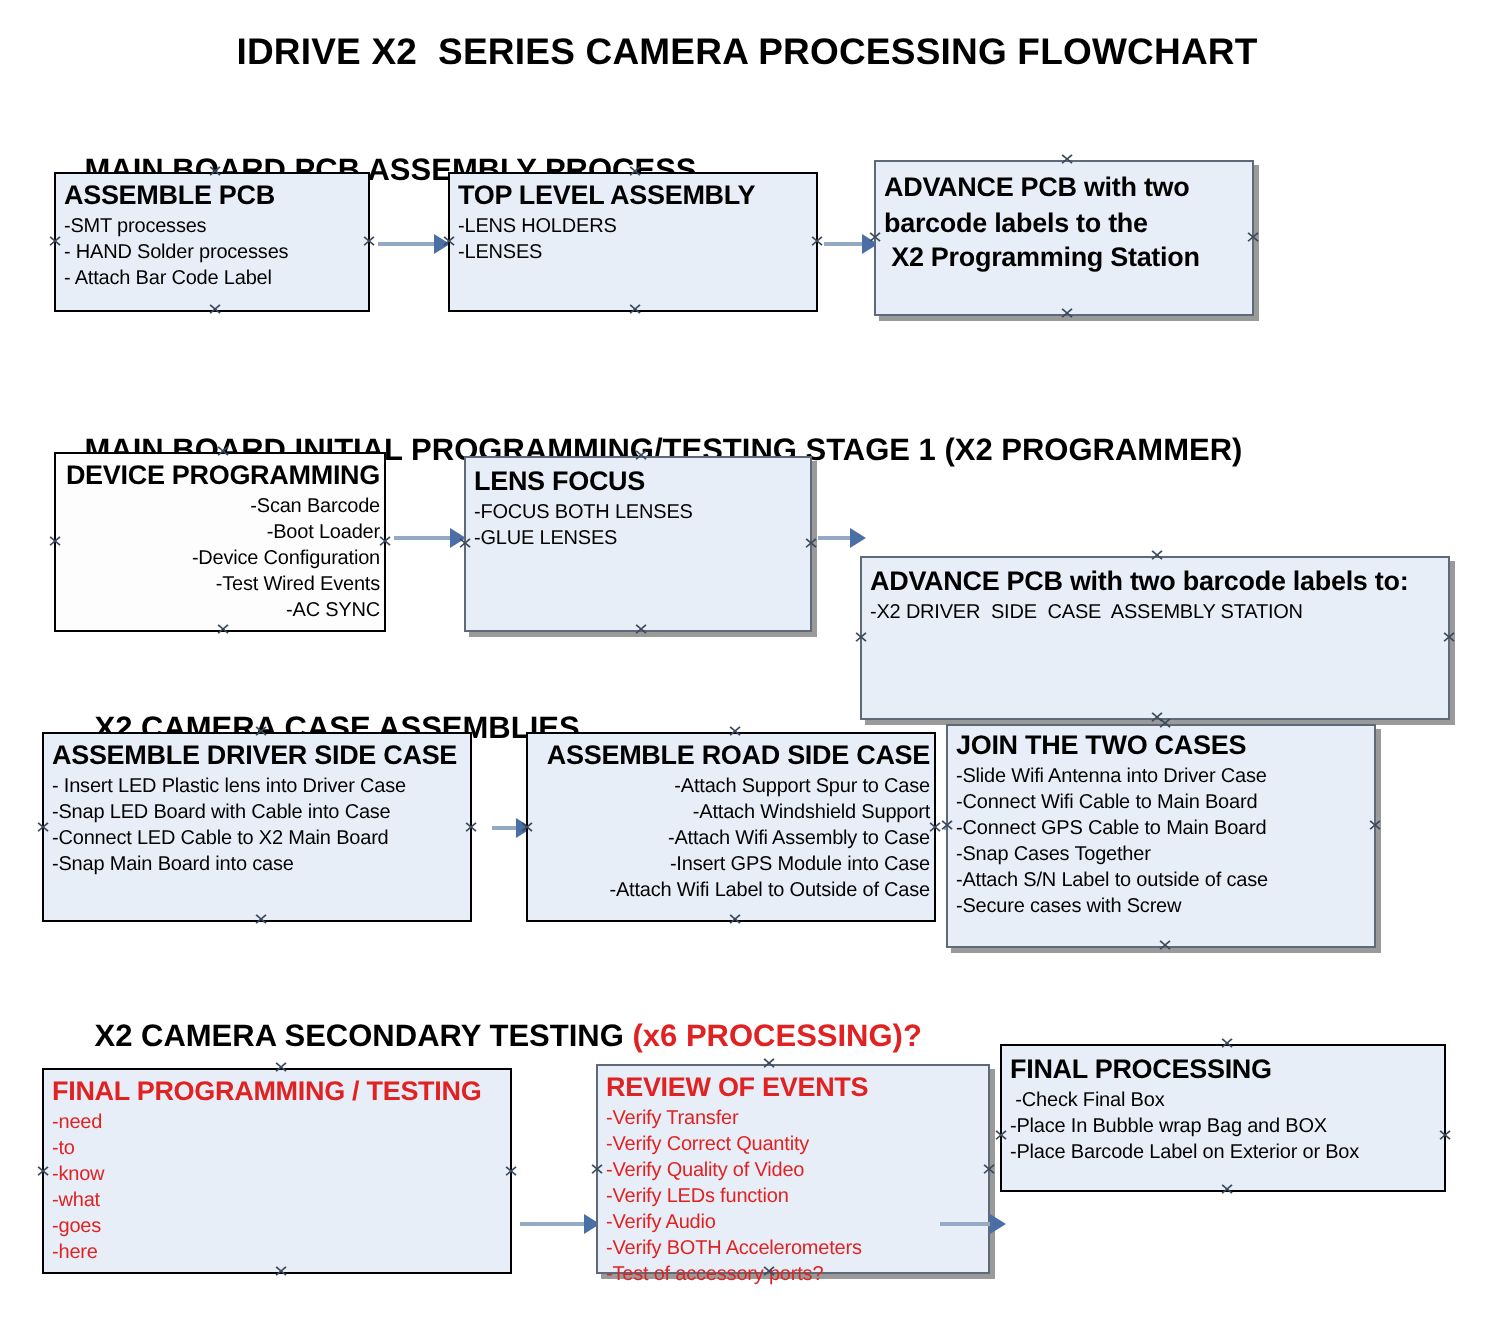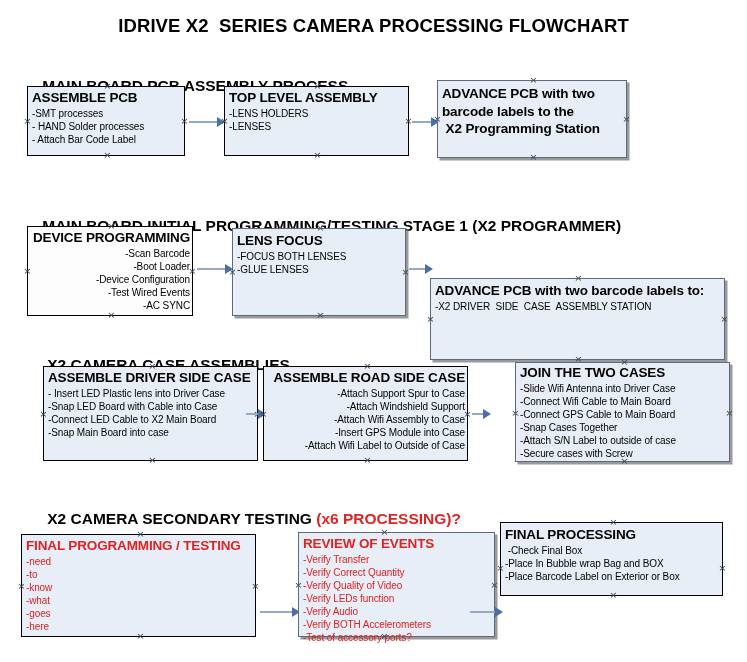--- a/index.html
+++ b/index.html
@@ -170,21 +170,21 @@
     <span class="xh" style="left:143px;top:-5px;"></span>
     <span class="xh" style="left:143px;bottom:-5px;"></span>
     <span class="xh" style="left:-5px;top:36px;"></span>
     <span class="xh" style="right:-5px;top:36px;"></span>
   </div>
 
   <div class="section-title" style="left:30px;top:338px;">
     <span>X2 CAMERA CASE ASSEMBLIES</span>
   </div>
 
-  <div class="box" style="left:43px;top:366px;width:215px;height:95px;padding-left:11px;">
+  <div class="box" style="left:21px;top:366px;width:215px;height:95px;padding-left:11px;">
     <div class="inner">
       <div class="hd">ASSEMBLE DRIVER SIDE CASE</div>
       <div class="li">- Insert LED Plastic lens into Driver Case</div>
       <div class="li">-Snap LED Board with Cable into Case</div>
       <div class="li">-Connect LED Cable to X2 Main Board</div>
       <div class="li">-Snap Main Board into case</div>
     </div>
     <span class="xh" style="left:104px;top:-5px;"></span>
     <span class="xh" style="left:104px;bottom:-5px;"></span>
     <span class="xh" style="left:-5px;top:43px;"></span>
@@ -205,21 +205,21 @@
     </div>
     <span class="xh" style="left:99px;top:-5px;"></span>
     <span class="xh" style="left:99px;bottom:-5px;"></span>
     <span class="xh" style="left:-5px;top:43px;"></span>
     <span class="xh" style="right:-5px;top:43px;"></span>
   </div>
 
   <div class="conn" style="left:472px;top:413px;width:16px;"></div>
   <div class="arrow" style="left:483px;top:409px;"></div>
 
-  <div class="box shadow" style="left:515px;top:362px;width:215px;height:100px;">
+  <div class="box shadow" style="left:473px;top:362px;width:215px;height:112px;">
     <div class="inner" style="top:1px;">
       <div class="hd">JOIN THE TWO CASES</div>
       <div class="li">-Slide Wifi Antenna into Driver Case</div>
       <div class="li">-Connect Wifi Cable to Main Board</div>
       <div class="li">-Connect GPS Cable to Main Board</div>
       <div class="li">-Snap Cases Together</div>
       <div class="li">-Attach S/N Label to outside of case</div>
       <div class="li">-Secure cases with Screw</div>
     </div>
     <span class="xh" style="left:104px;top:-5px;"></span>

